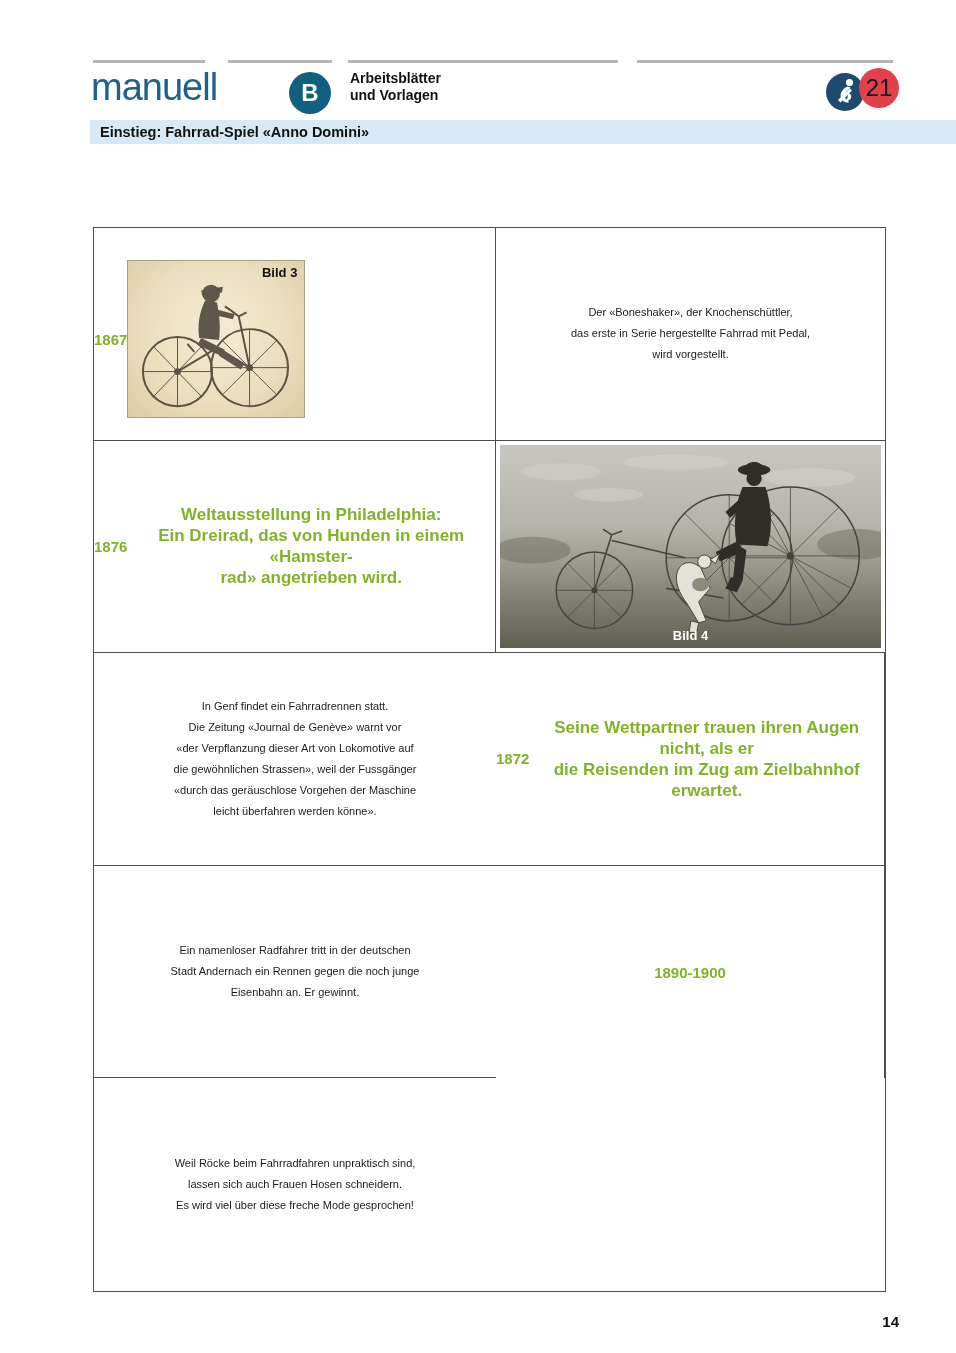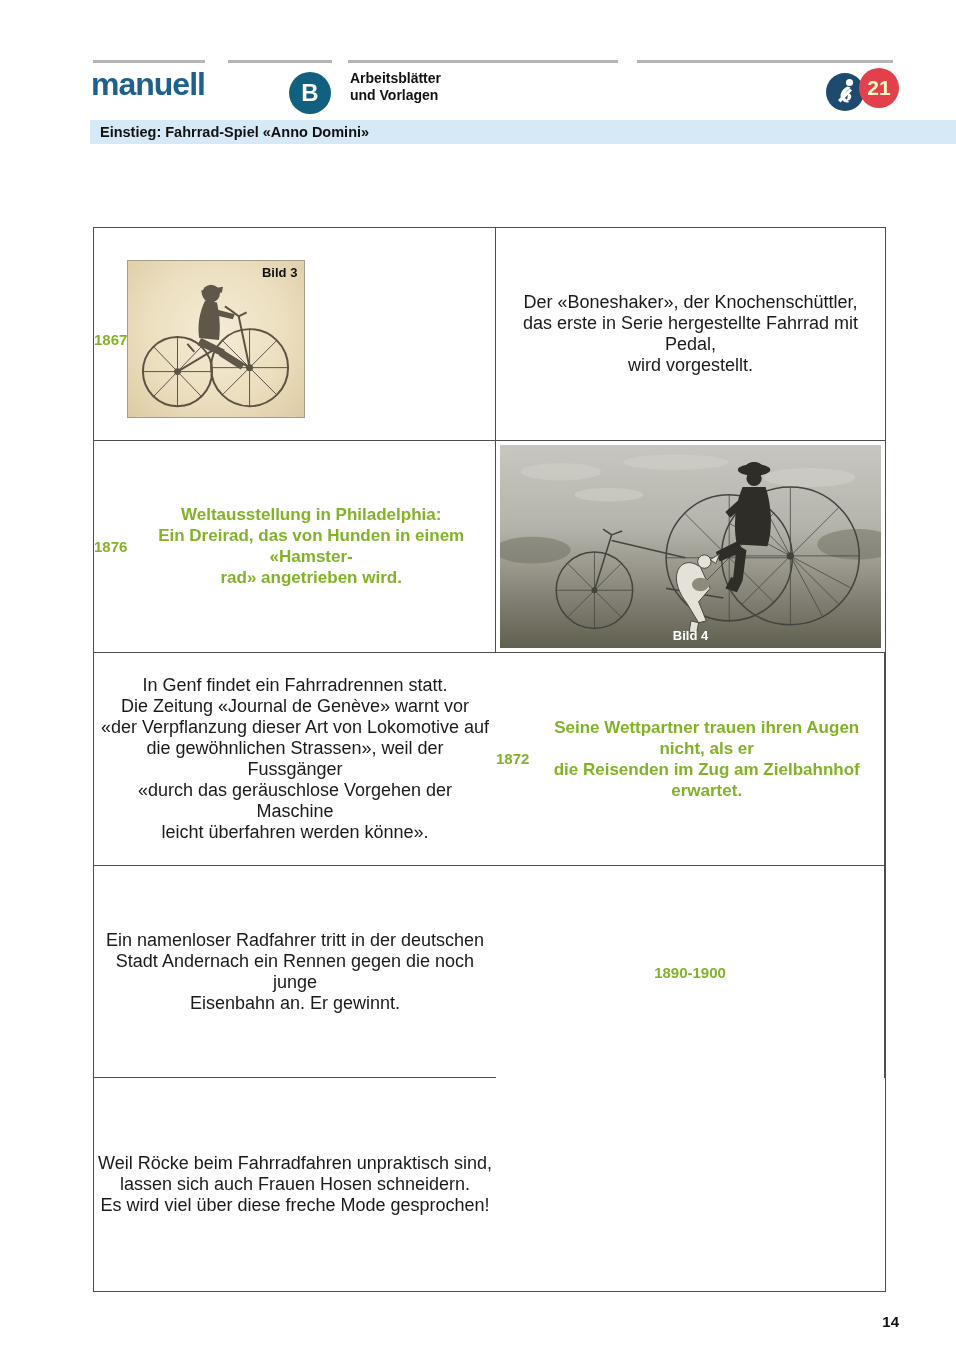--- a/index.html
+++ b/index.html
@@ -18,42 +18,42 @@
 
   
   .rule { position: absolute; top: 60px; height: 3px; background: #b5b5b5; }
   .rule1 { left: 93px;  width: 112px; }
   .rule2 { left: 228px; width: 104px; }
   .rule3 { left: 348px; width: 270px; }
   .rule4 { left: 637px; width: 256px; }
 
   .logo {
     position: absolute; left: 91px; top: 66px;
-    font-size: 32px; font-weight: bold; letter-spacing: -1px;
+    font-size: 38px; font-weight: normal; letter-spacing: -1px;
     color: #1f618a;
   }
   .b-badge {
     position: absolute; left: 289px; top: 72px;
     width: 42px; height: 42px; border-radius: 50%;
     background: #11607f; color: #ffffff;
     display: flex; align-items: center; justify-content: center;
     font-size: 24px; font-weight: bold;
   }
   .section-title {
     position: absolute; left: 350px; top: 70px;
     font-size: 14px; font-weight: bold; line-height: 17px; color: #111111;
     white-space: pre-line;
   }
   .round-badge {
     position: absolute; border-radius: 50%;
     display: flex; align-items: center; justify-content: center;
   }
   .figure-badge { left: 826px; top: 73px; width: 38px; height: 38px; background: #1d4a6e; z-index: 1; }
   .issue-badge  { left: 859px; top: 68px; width: 40px; height: 40px; background: #e2404b; z-index: 2;
-                  color: #fef9c3; font-size: 21px; font-weight: bold; }
+                  color: #0f172a; font-size: 24px; font-weight: normal; }
 
   .title-bar {
     position: absolute; left: 90px; top: 120px;
     width: 893px; height: 24px;
     background: #d5e9f6;
     display: flex; align-items: center;
     padding-left: 10px;
     font-size: 14.5px; font-weight: bold; color: #111111;
   }
 
@@ -75,21 +75,21 @@
     border-bottom: 1px solid #4d4d4d;
     overflow: hidden;
   }
   .cell.left  { border-right: 1px solid #4d4d4d; }
   .cell.last  { border-bottom: none; }
 
   .green { color: #83b229; font-weight: bold; font-size: 17px; line-height: 21px; }
   .year  { font-size: 15px; }
   .lines { white-space: pre-line; }
   .black-text {
-    font-size: 18px; line-height: 21px; color: #1a1a1a;
+    font-size: 11px; line-height: 21px; color: #1a1a1a;
     white-space: pre-line; padding: 0 4px;
   }
 
   
   .cell.r1-left { justify-content: flex-start; padding-top: 11px; }
   .pic3 {
     position: relative; 
     width: 178px; height: 158px;
     background: radial-gradient(ellipse at 50% 45%, #f5ecd6 0%, #ecdfc0 55%, #ddcba3 100%);
     border: 1px solid #a59c8a;

